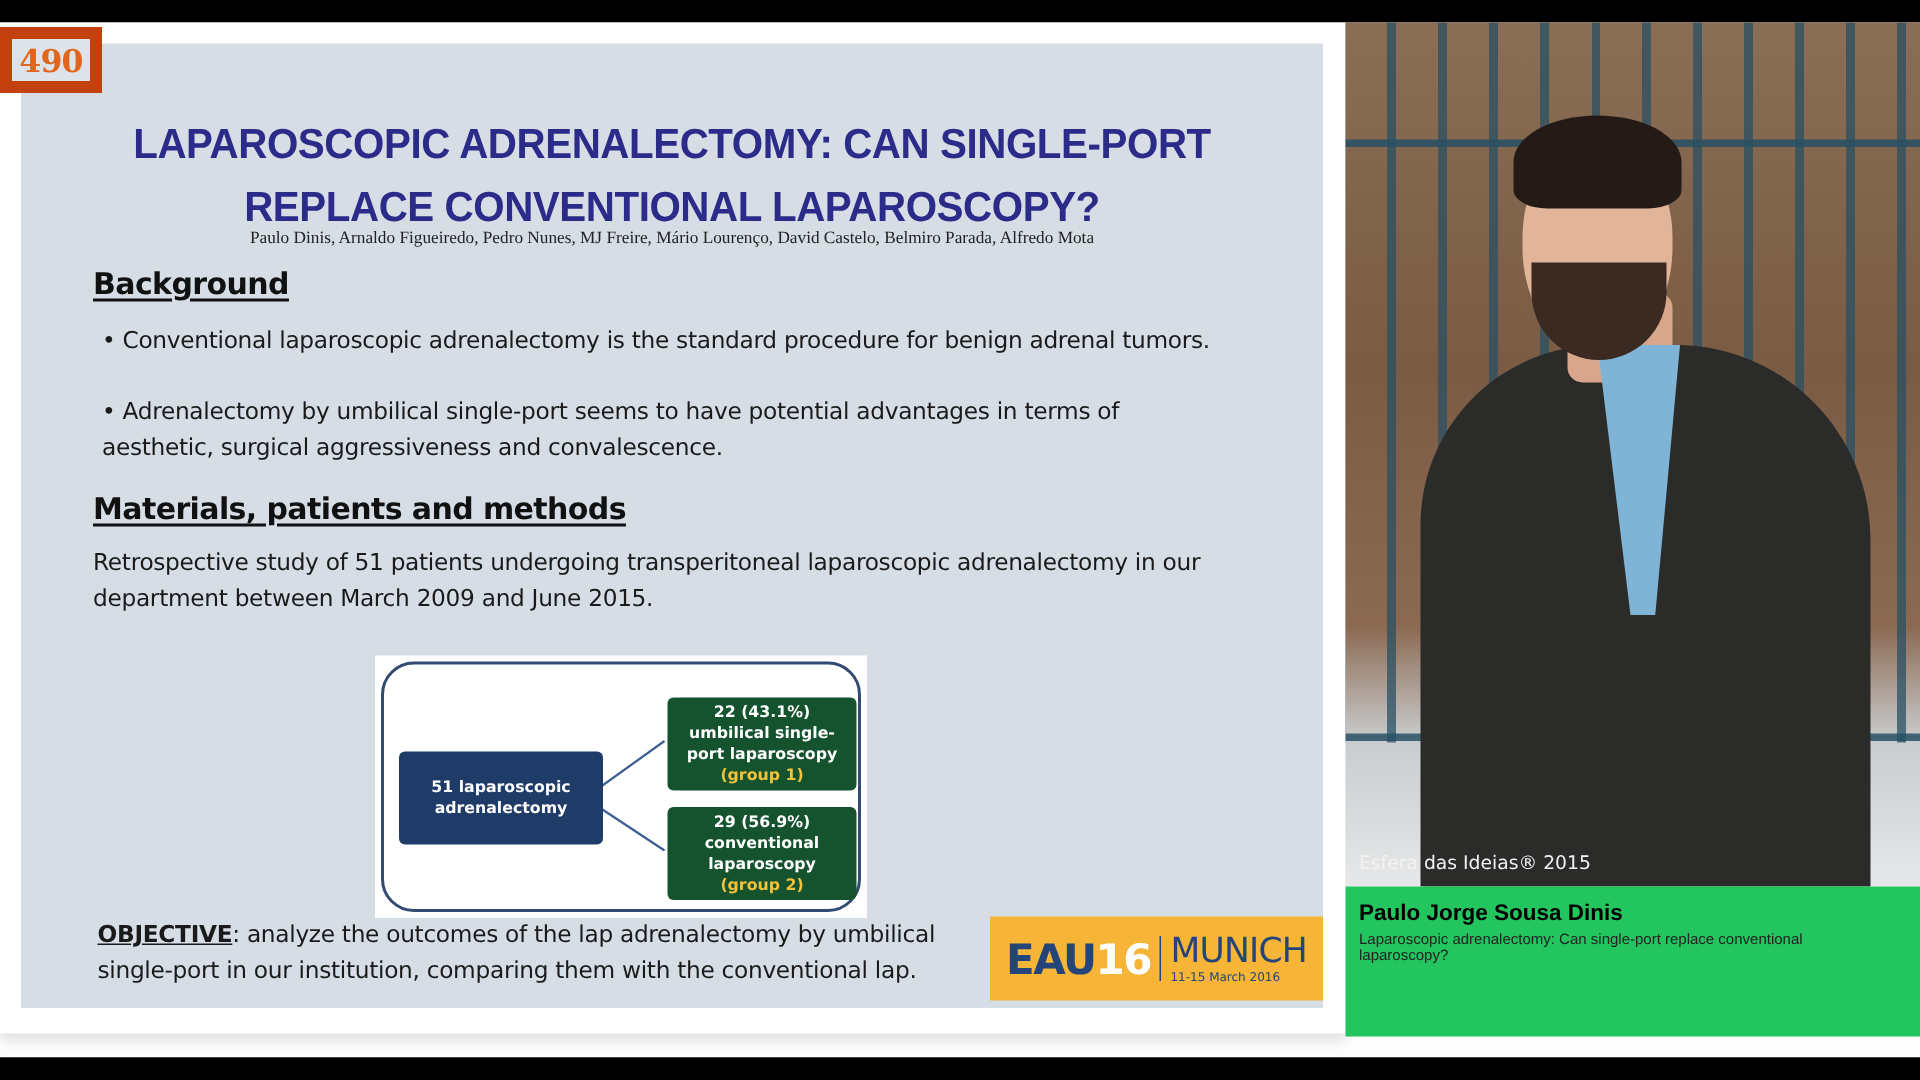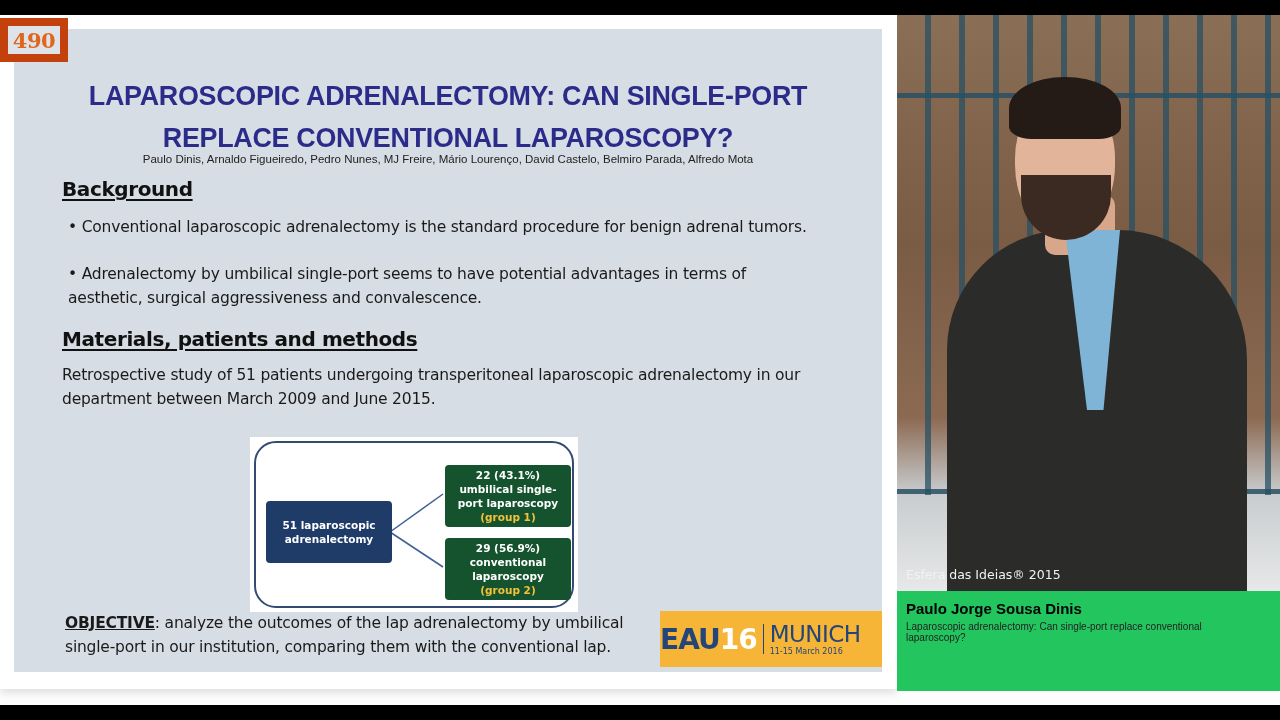--- a/index.html
+++ b/index.html
@@ -30,21 +30,21 @@
   }
 
   .title {
     position: absolute; left: 20px; top: 46px; width: 828px;
     text-align: center; color: #2b2b8a;
     font-family: "Liberation Sans", sans-serif; font-weight: bold; font-size: 28px; line-height: 42px;
     letter-spacing: -0.3px; transform: scaleX(0.96); transform-origin: center top;
   }
   .authors {
     position: absolute; left: 20px; top: 124px; width: 828px; text-align: center;
-    font-family: Liberation Sans, sans-serif; font-size: 11.5px; color: #222;
+    font-family: Liberation Serif, serif; font-size: 11.5px; color: #222;
   }
 
   .heading {
     position: absolute; left: 48px; font-family: "DejaVu Sans", sans-serif; font-weight: bold;
     font-size: 20px; color: #111; text-decoration: underline; text-underline-offset: 3px;
     letter-spacing: -0.4px;
   }
   .body-text {
     position: absolute; font-family: "DejaVu Sans", sans-serif; font-size: 15.5px;
     line-height: 24px; color: #1a1a1a; letter-spacing: -0.2px;
@@ -57,31 +57,31 @@
   }
   .diagram-frame {
     position: absolute; left: 4px; top: 4px; width: 320px; height: 167px;
     border: 2px solid #334a73; border-radius: 22px; background: #fff;
   }
   .node {
     position: absolute; color: #fff; font-family: "DejaVu Sans", sans-serif; font-weight: bold;
     font-size: 10.5px; line-height: 14px; text-align: center; border-radius: 4px;
     display: flex; align-items: center; justify-content: center; flex-direction: column;
   }
-  .node-root { left: 10px; top: 58px; width: 126px; height: 62px; background: #1f3b68; }
+  .node-root { left: 10px; top: 58px; width: 136px; height: 62px; background: #1f3b68; }
   .node-g1 { left: 189px; top: 22px; width: 126px; height: 62px; background: #14532d; }
   .node-g2 { left: 189px; top: 95px; width: 126px; height: 62px; background: #14532d; }
   .grp { color: #f2c23a; }
   .connector { position: absolute; left: 0; top: 0; }
 
   .objective-label { font-weight: bold; text-decoration: underline; }
 
   .eau-banner {
     position: absolute; left: 646px; top: 582px; width: 222px; height: 56px;
-    background: #f6b536; display: flex; align-items: center; 
+    background: #f6b536; display: flex; align-items: center; justify-content: center;
   }
   .eau-left { font-family: "DejaVu Sans", sans-serif; font-weight: bold; font-size: 28px; letter-spacing: -1px; }
   .eau-eau { color: #24457a; }
   .eau-16 { color: #ffffff; }
   .eau-sep { width: 1px; height: 30px; background: #24457a; margin: 0 6px 0 6px; }
   .eau-right { display: flex; flex-direction: column; line-height: 1; color: #24457a; font-family: "DejaVu Sans", sans-serif; }
   .eau-city { font-size: 23px; letter-spacing: -0.5px; }
   .eau-date { font-size: 8px; margin-top: 2px; }
 
   

